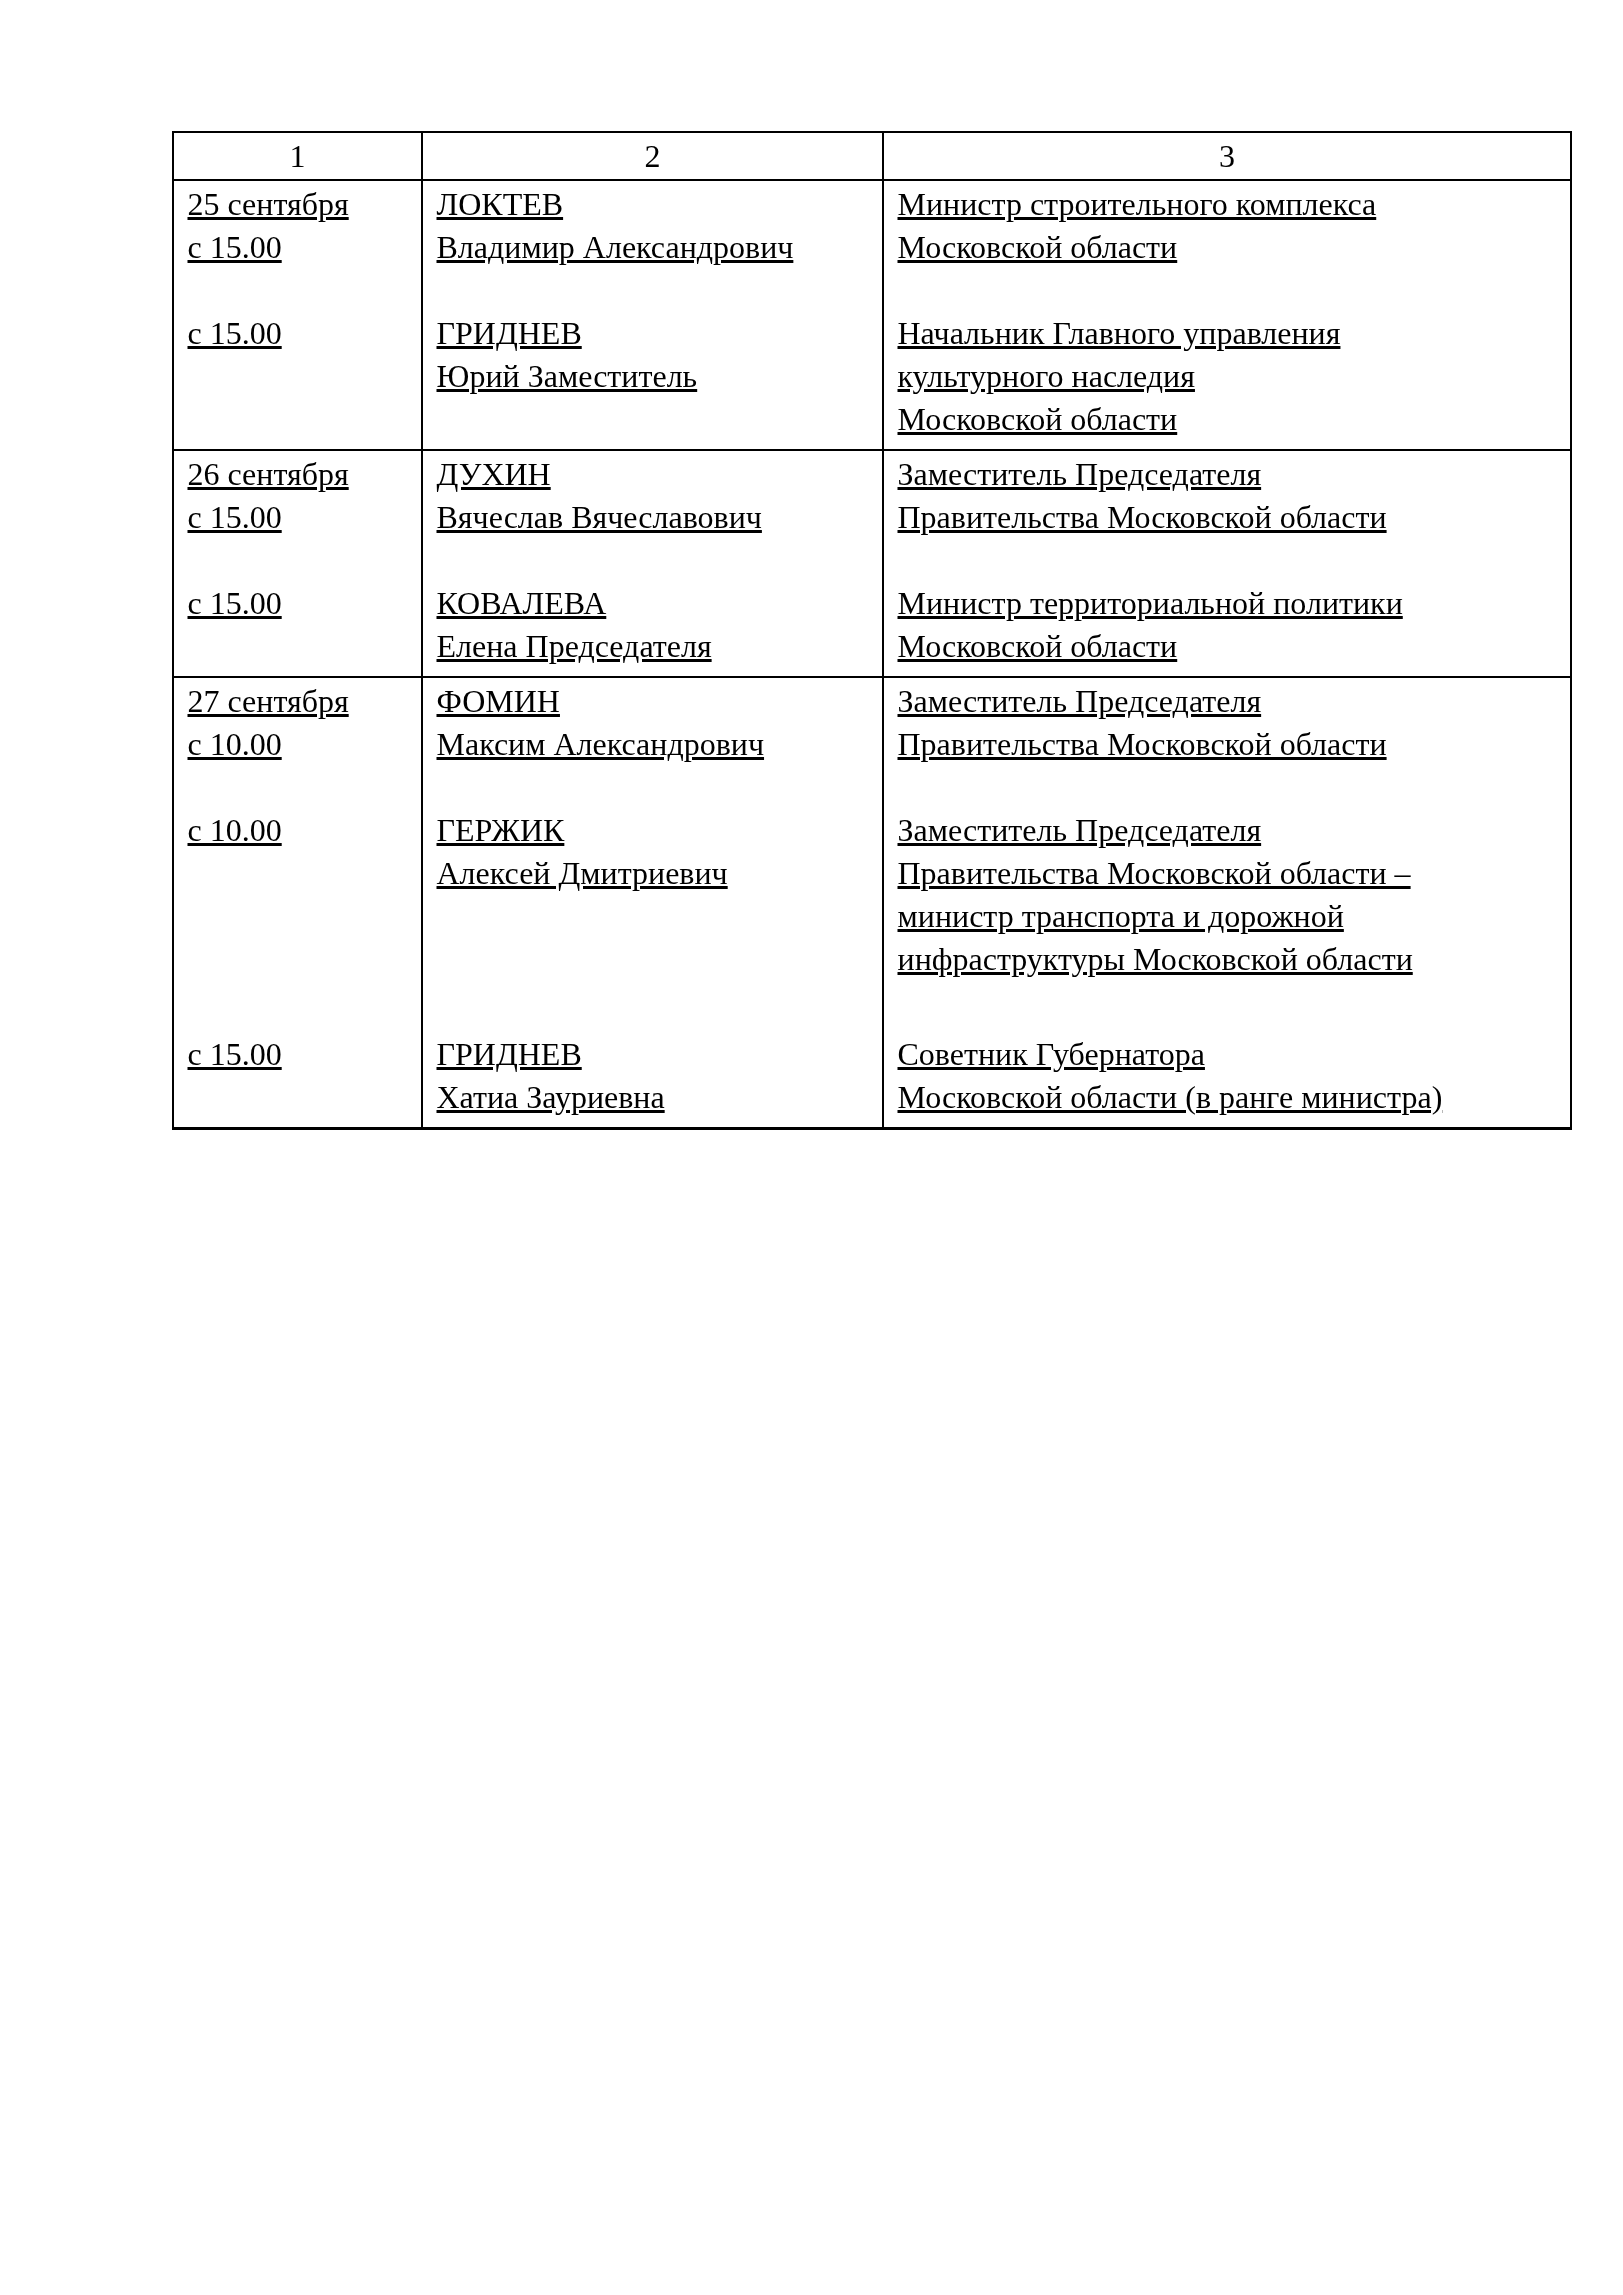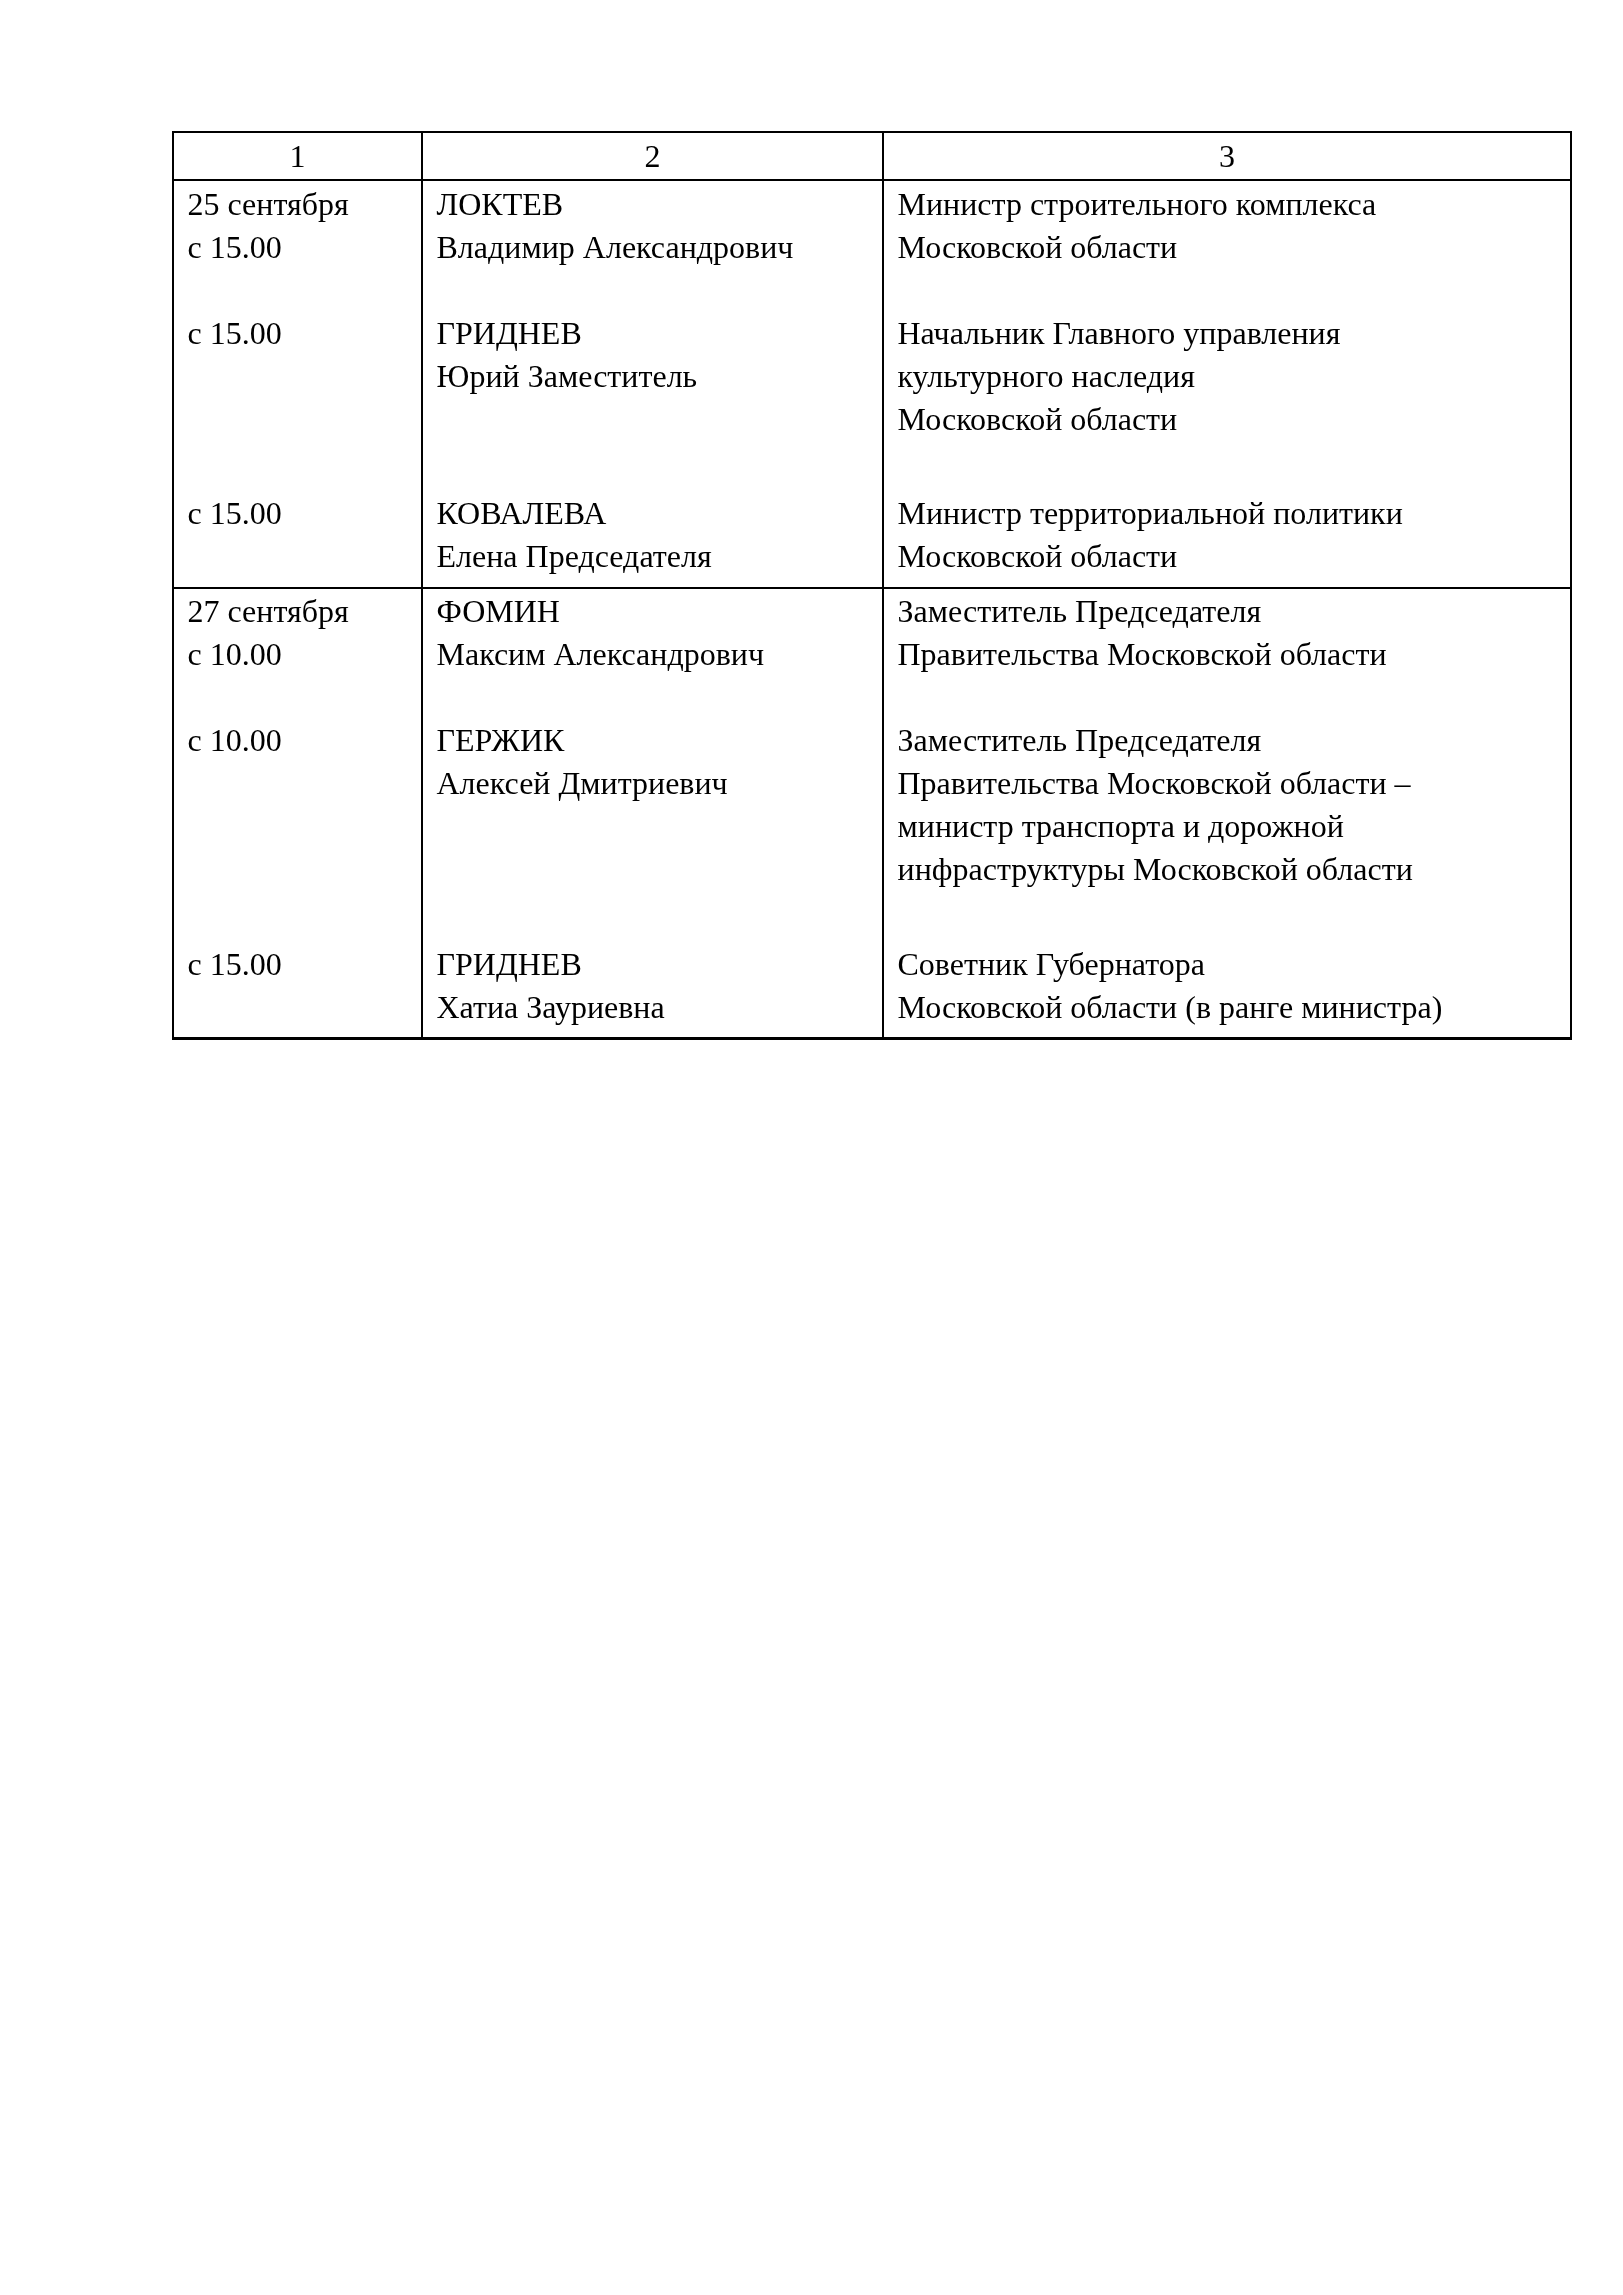--- a/index.html
+++ b/index.html
@@ -53,20 +53,21 @@
   }
   table.schedule tr.entry-first td {
     border-top: 2.5px solid #000000;
     padding-bottom: 0;
   }
   table.schedule tr.entry-second td {
     padding-top: 43px;
   }
   .txt {
     white-space: pre-line;
+    text-decoration: underline;
   }
 </style>
 </head>
 <body>
 
 <div class="page">
   <table class="schedule">
     <colgroup>
       <col class="c1">
       <col class="c2">
@@ -103,20 +104,34 @@
             <div class="txt">ГРИДНЕВ
 Юрий Заместитель</div>
           </td>
         <td>
             <div class="txt">Начальник Главного управления
 культурного наследия
 Московской области</div>
           </td>
       </tr>
 
+      <tr class="entry-first">
+        <td>
+            <div class="txt">26 сентября
+с 15.00</div>
+          </td>
+        <td>
+            <div class="txt">ДУХИН
+Вячеслав Вячеславович</div>
+          </td>
+        <td>
+            <div class="txt">Заместитель Председателя
+Правительства Московской области</div>
+          </td>
+      </tr>
       <tr class="entry-second">
         <td>
             <div class="txt">с 15.00</div>
           </td>
         <td>
             <div class="txt">КОВАЛЕВА
 Елена Председателя</div>
           </td>
         <td>
             <div class="txt">Министр территориальной политики

